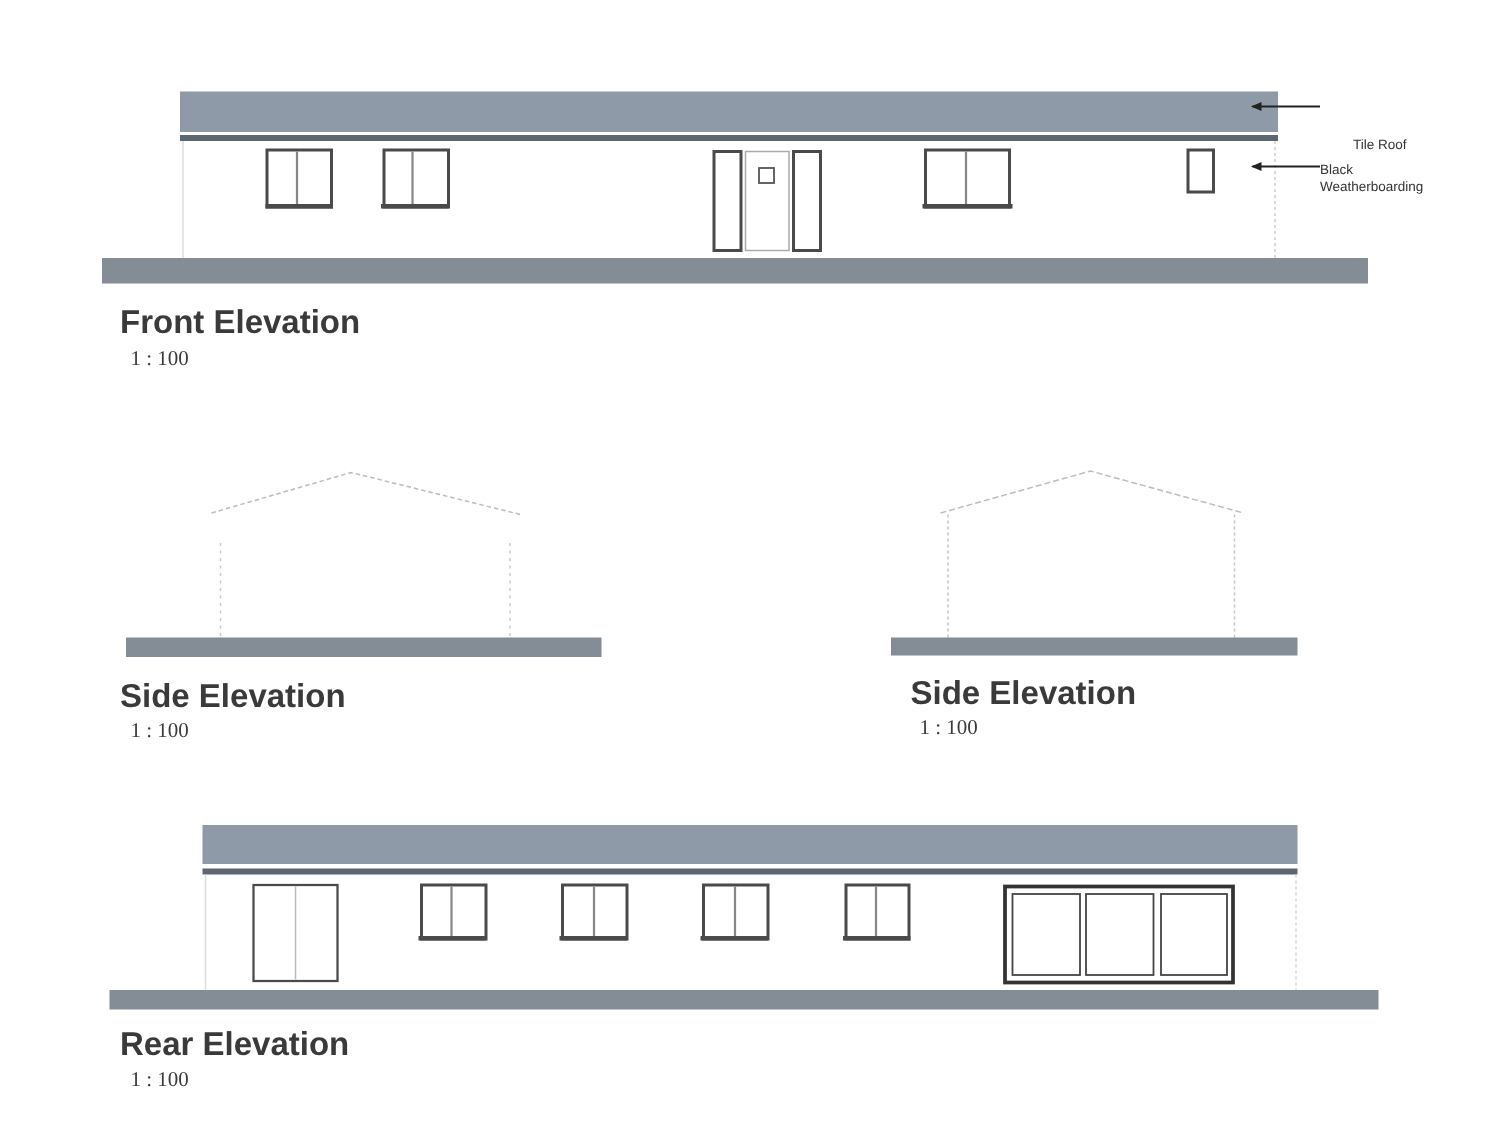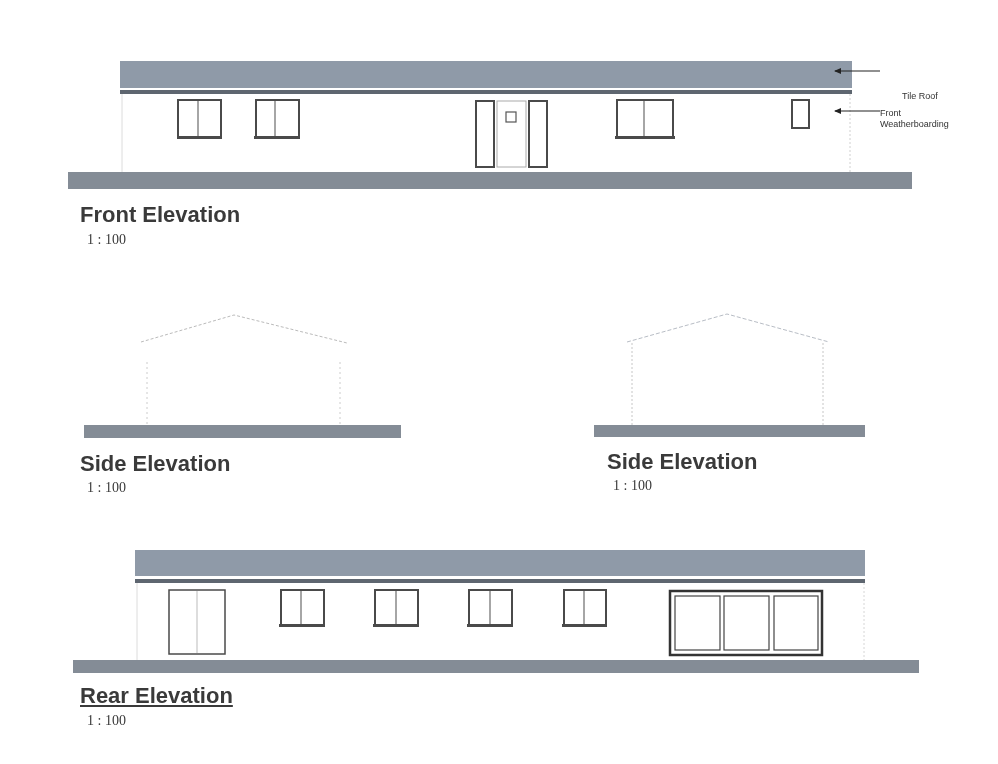--- a/index.html
+++ b/index.html
@@ -106,27 +106,27 @@
       <rect x="675" y="596" width="45" height="54" fill="#fff" stroke="#444" stroke-width="1.2"></rect>
       <rect x="724" y="596" width="45" height="54" fill="#fff" stroke="#444" stroke-width="1.2"></rect>
       <rect x="774" y="596" width="44" height="54" fill="#fff" stroke="#444" stroke-width="1.2"></rect>
     </g>
     <rect x="73" y="660" width="846" height="13" fill="#848c96"></rect>
   </g>
 </svg>
 
 <div class="note" style="left:902px;top:66px;margin-top:25px;">Tile Roof</div>
 <div class="note" style="left:880px;top:108px;">
-  <div>Front</div>
+  <div>Black</div>
   <div>Weatherboarding</div>
 </div>
 
 <div class="title" style="left:80px;top:202px;text-align:right;">Front Elevation</div>
 <div class="scale" style="left:87px;top:232px;">1 : 100</div>
 
 <div class="title" style="left:80px;top:451px;">Side Elevation</div>
 <div class="scale" style="left:87px;top:480px;">1 : 100</div>
 
 <div class="title" style="left:607px;top:449px;">Side Elevation</div>
 <div class="scale" style="left:613px;top:478px;">1 : 100</div>
 
-<div class="title" style="left:80px;top:683px;text-decoration:underline;">Rear Elevation</div>
+<div class="title" style="left:80px;top:683px;">Rear Elevation</div>
 <div class="scale" style="left:87px;top:713px;">1 : 100</div>
 
 </body></html>

